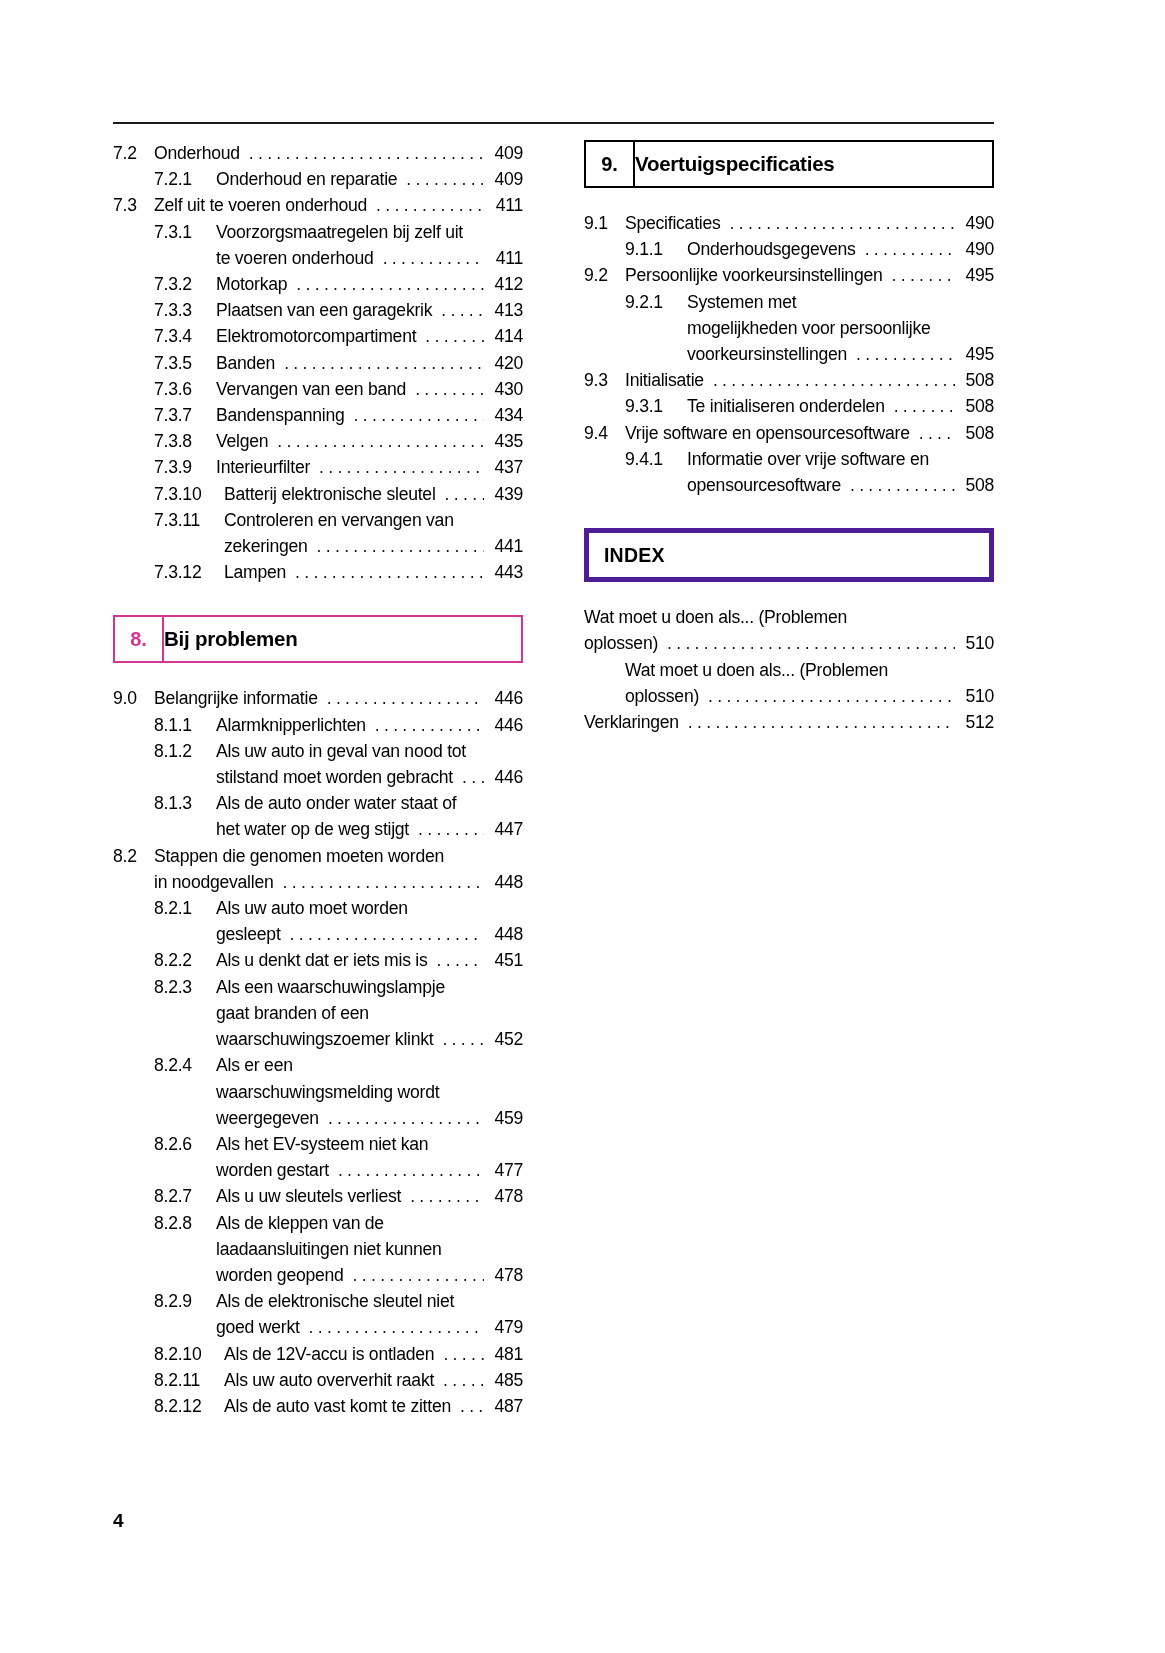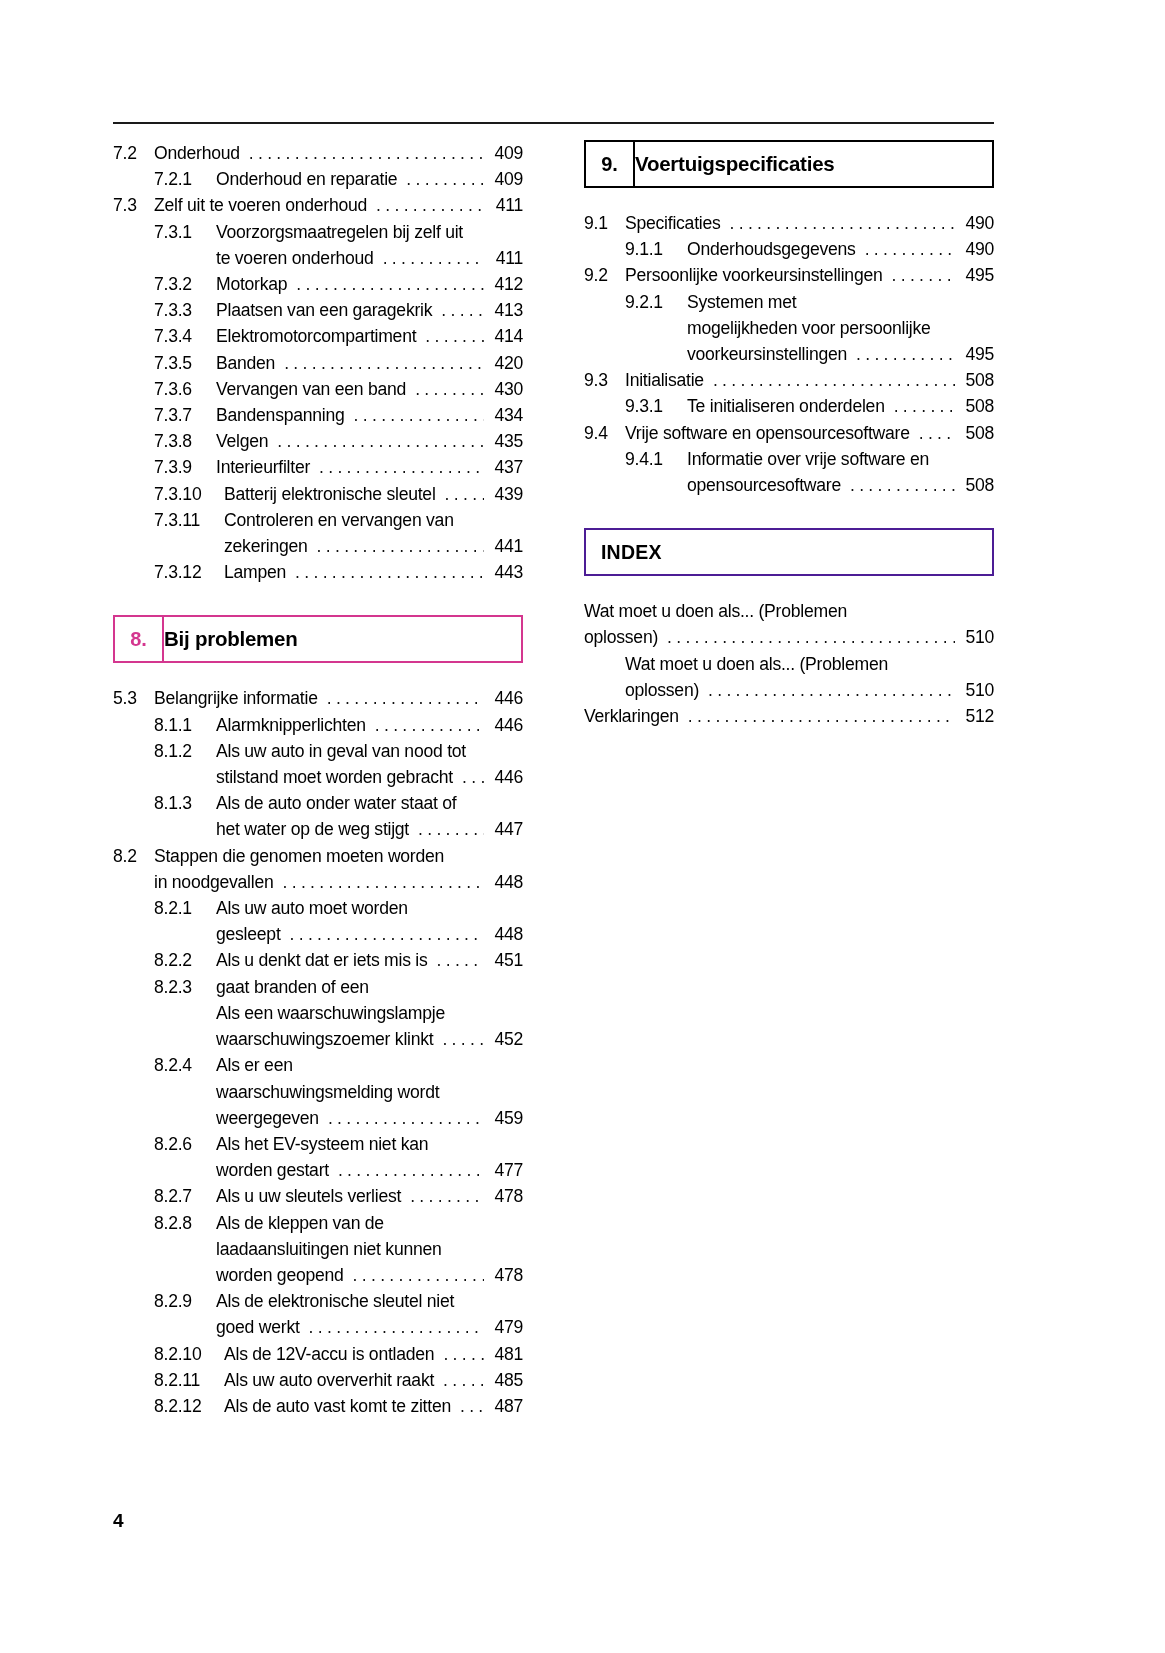--- a/index.html
+++ b/index.html
@@ -76,21 +76,21 @@
   }
   .chapter-title {
     display: flex;
     align-items: center;
     font-size: 20.5px;
     font-weight: bold;
     letter-spacing: -0.25px;
   }
   .index-box {
     display: block;
-    border: 2px solid #4c1d95;
+    border: 5px solid #4c1d95;
     height: 44px;
     margin-top: 30px;
     margin-bottom: 22px;
     position: relative;
   }
   .index-box .index-title {
     position: absolute;
     left: 15px;
     top: 50%;
     transform: translateY(-50%);
@@ -331,21 +331,21 @@
           </div>
         </div>
 
       <div class="chapter-box accent">
         <div class="chapter-num">8.</div>
         <div class="chapter-title">Bij problemen</div>
       </div>
 
       <div class="toc" id="left-after">
           <div class="entry lvl1">
-            <span class="num">5.3</span>
+            <span class="num">9.0</span>
             <div class="body">
               <div class="line">
                 <span class="label">Belangrijke informatie</span>
                 <span class="leader"></span>
                 <span class="pageno">446</span>
               </div>
             </div>
           </div>
           <div class="entry lvl2">
             <span class="num">8.1.1</span>
@@ -416,24 +416,24 @@
                 <span class="label">Als u denkt dat er iets mis is</span>
                 <span class="leader"></span>
                 <span class="pageno">451</span>
               </div>
             </div>
           </div>
           <div class="entry lvl2">
             <span class="num">8.2.3</span>
             <div class="body">
               <div class="line">
+                <span class="label">Als een waarschuwingslampje</span>
+              </div>
+              <div class="line">
                 <span class="label">gaat branden of een</span>
-              </div>
-              <div class="line">
-                <span class="label">Als een waarschuwingslampje</span>
               </div>
               <div class="line">
                 <span class="label">waarschuwingszoemer klinkt</span>
                 <span class="leader"></span>
                 <span class="pageno">452</span>
               </div>
             </div>
           </div>
           <div class="entry lvl2">
             <span class="num">8.2.4</span>

